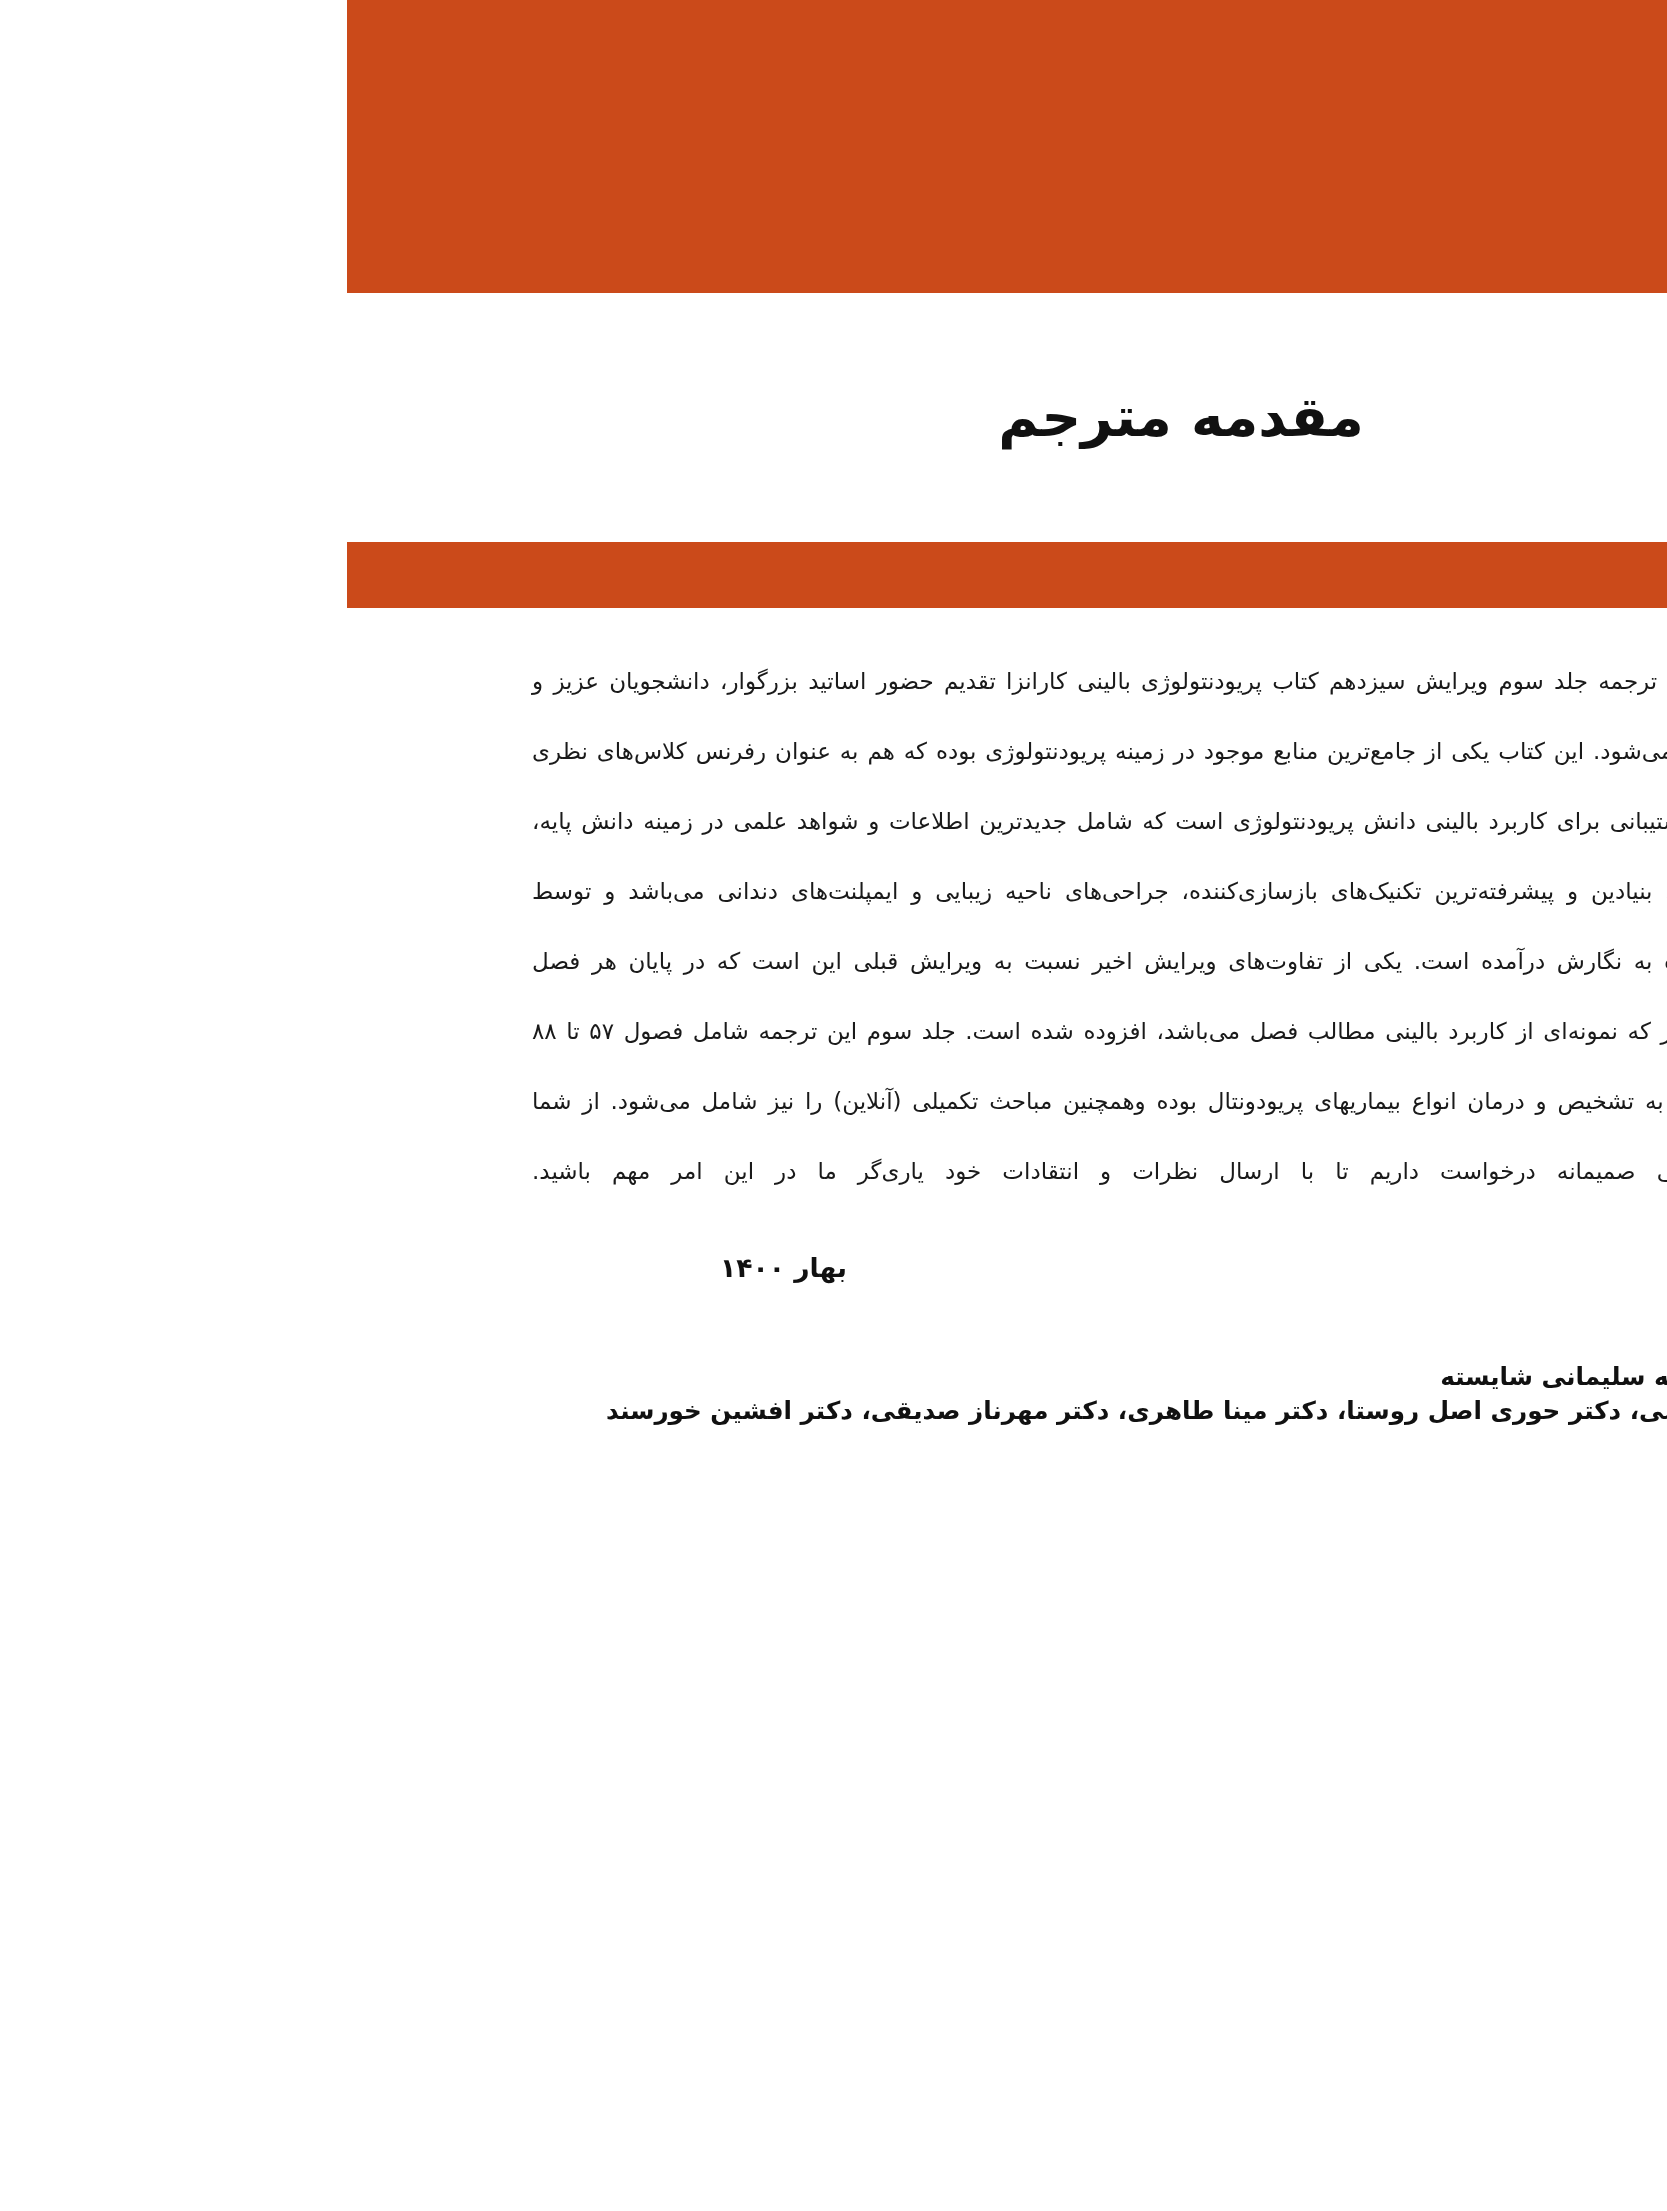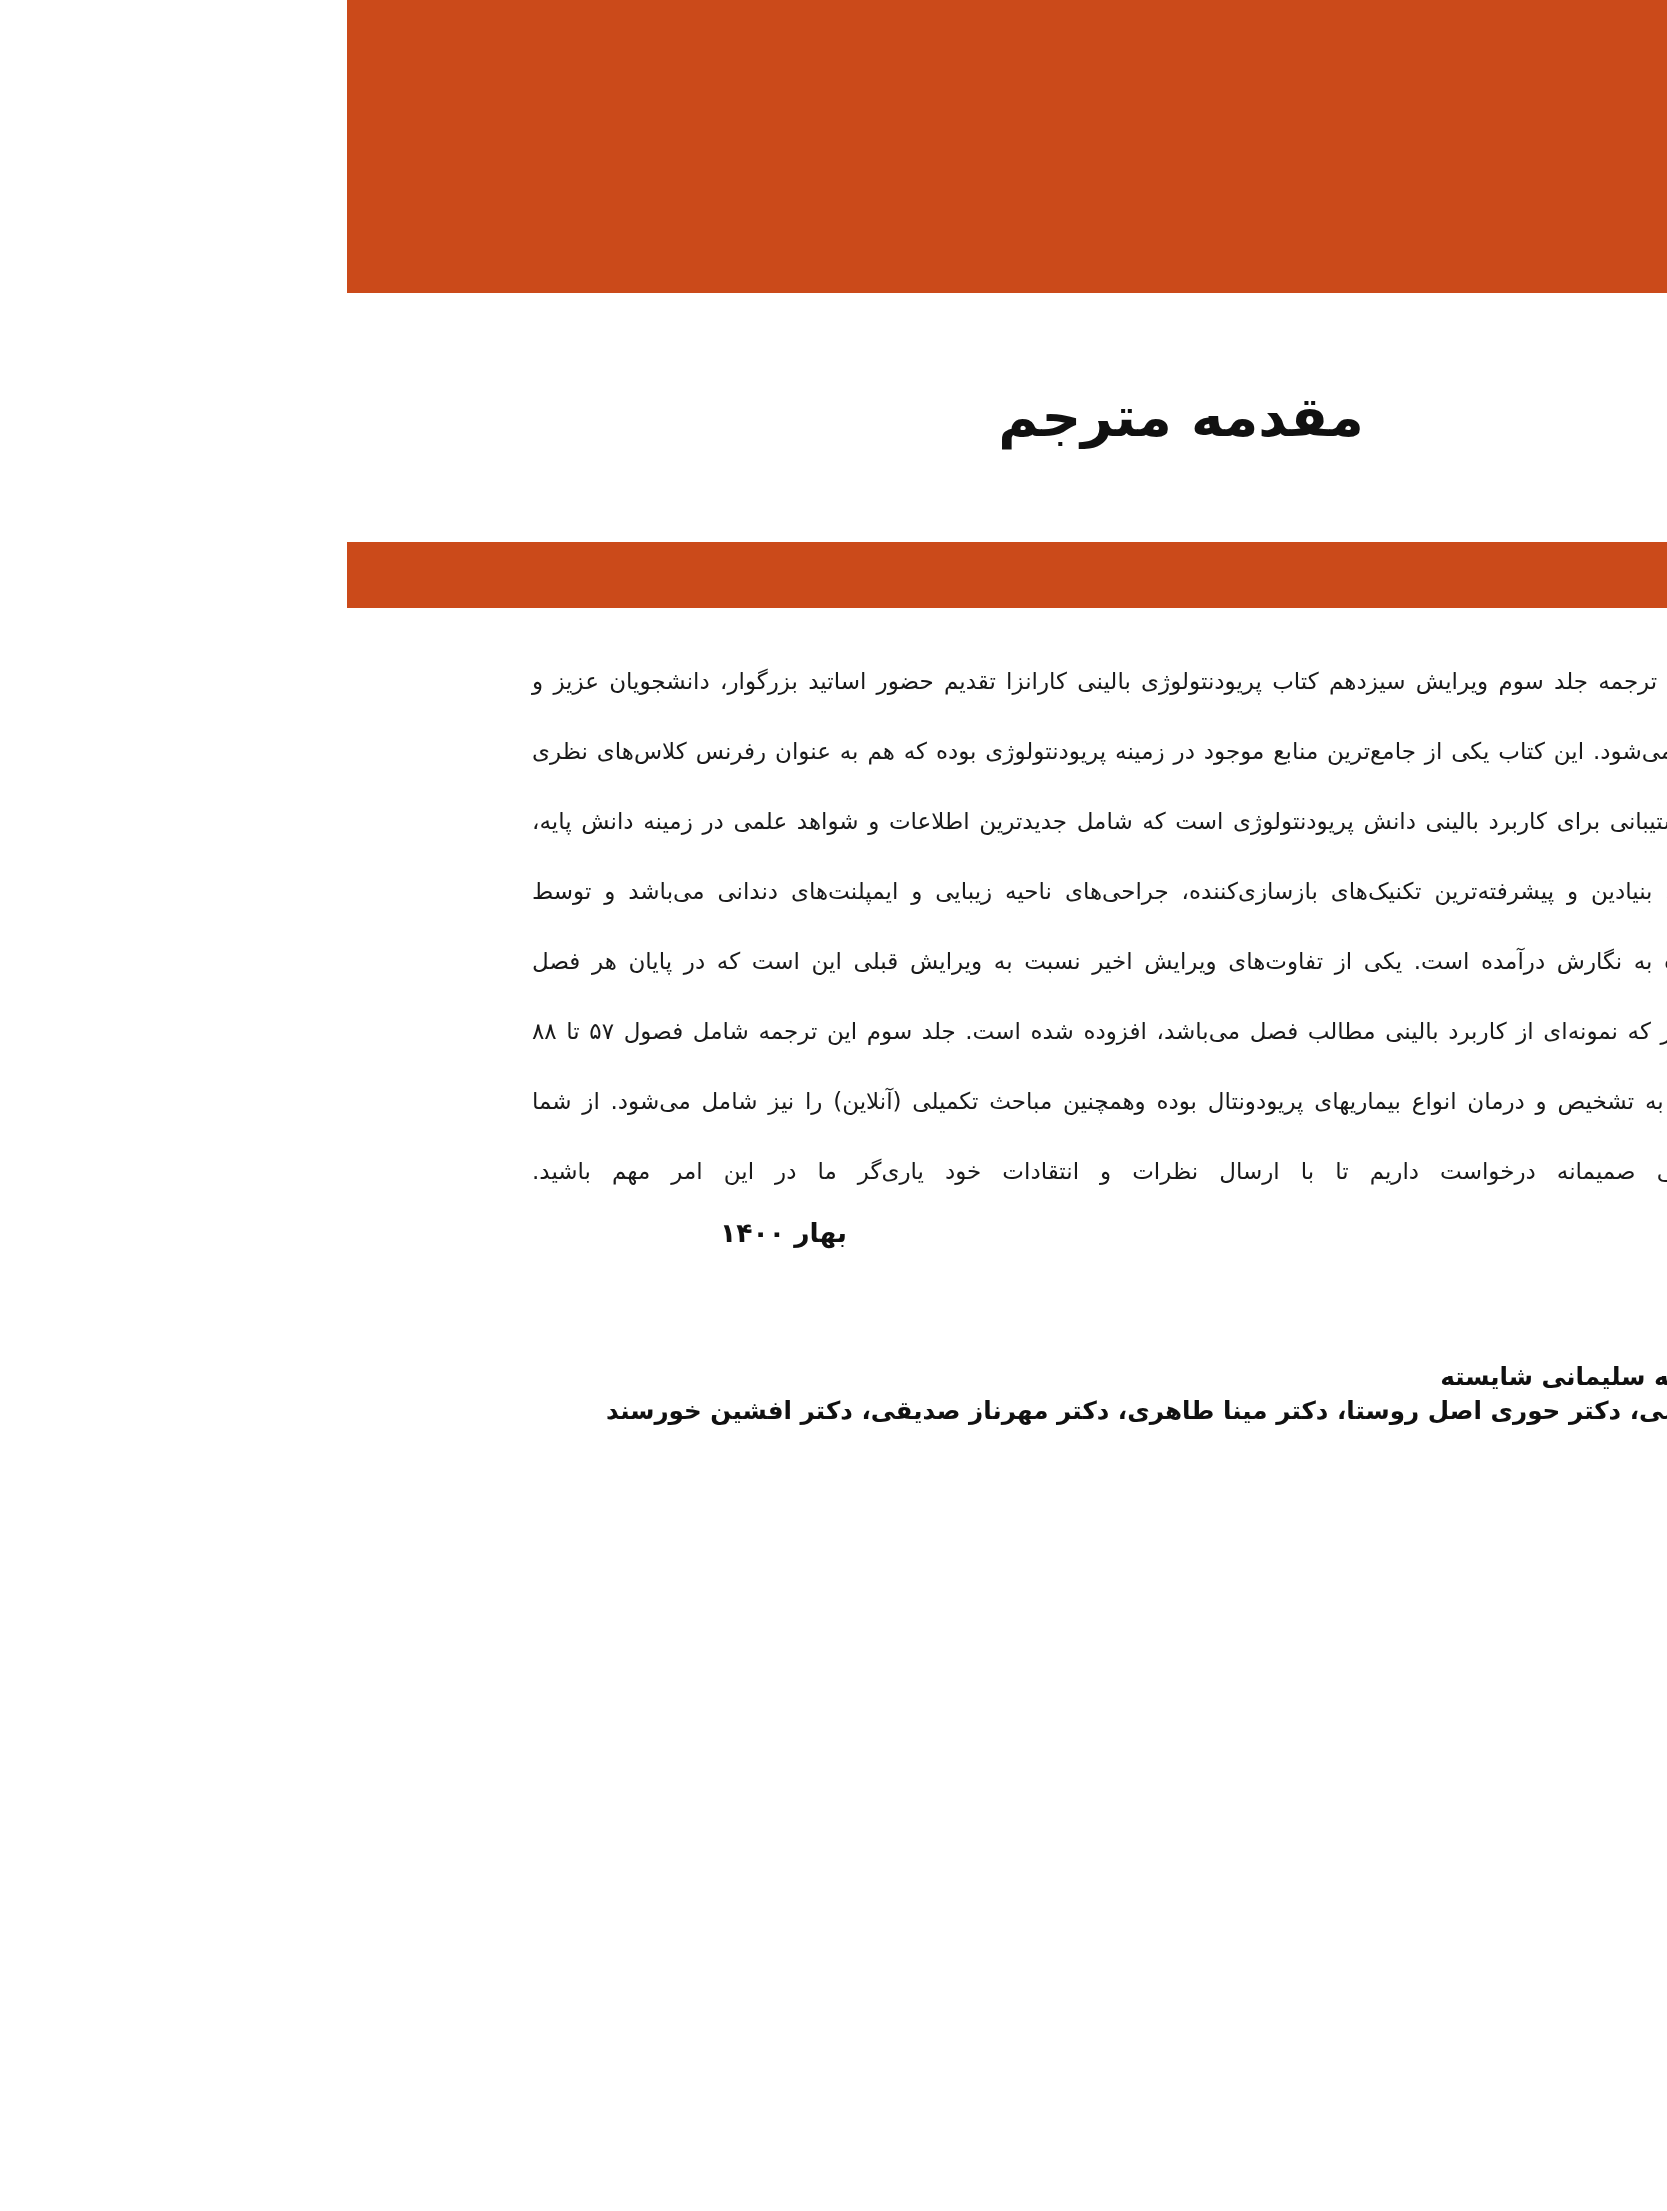--- a/index.html
+++ b/index.html
@@ -76,21 +76,21 @@
   }
   .date-line {
     font-family: "DejaVu Sans", "Liberation Sans", sans-serif;
     font-size: 26.6px;
     font-weight: bold;
     color: #111111;
     direction: rtl;
     text-align: right;
     margin: 0;
     position: absolute;
-    top: 571px;
+    top: 606px;
     right: 985px;
   }
   .signature-block {
     position: absolute;
     top: 714px;
     right: 0;
     width: 1300px;
     direction: rtl;
     text-align: right;
   }

